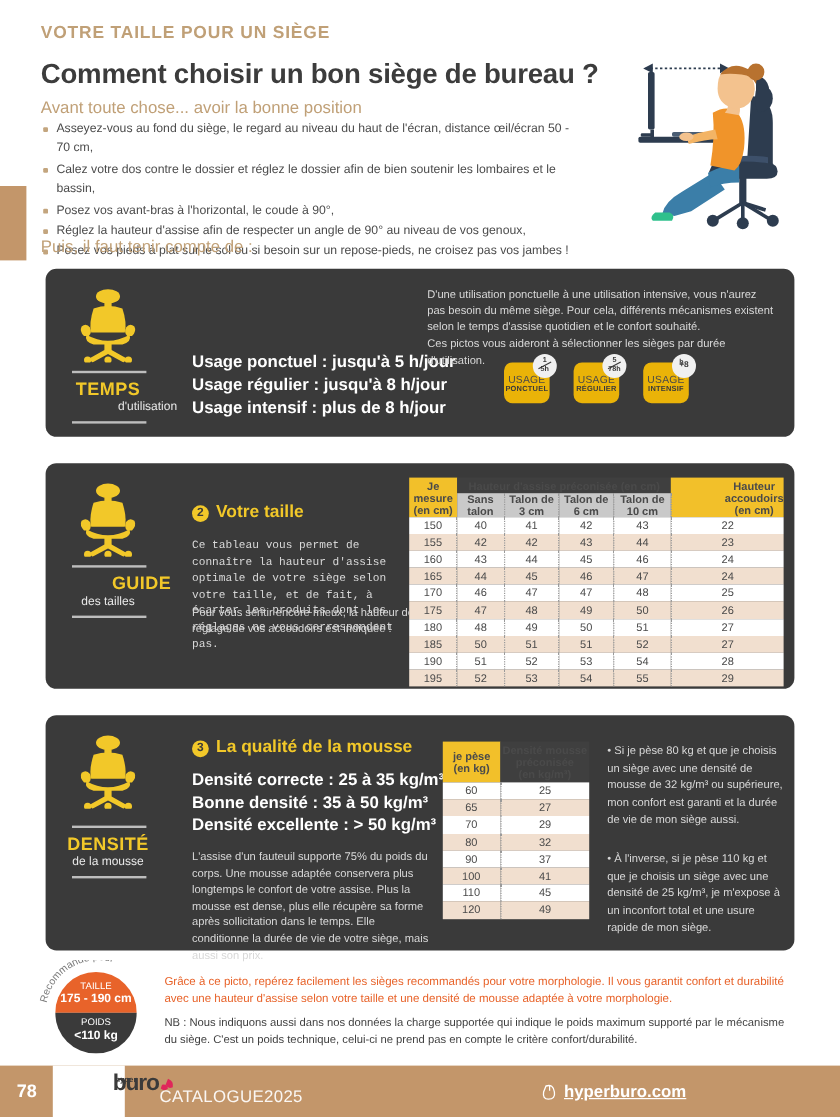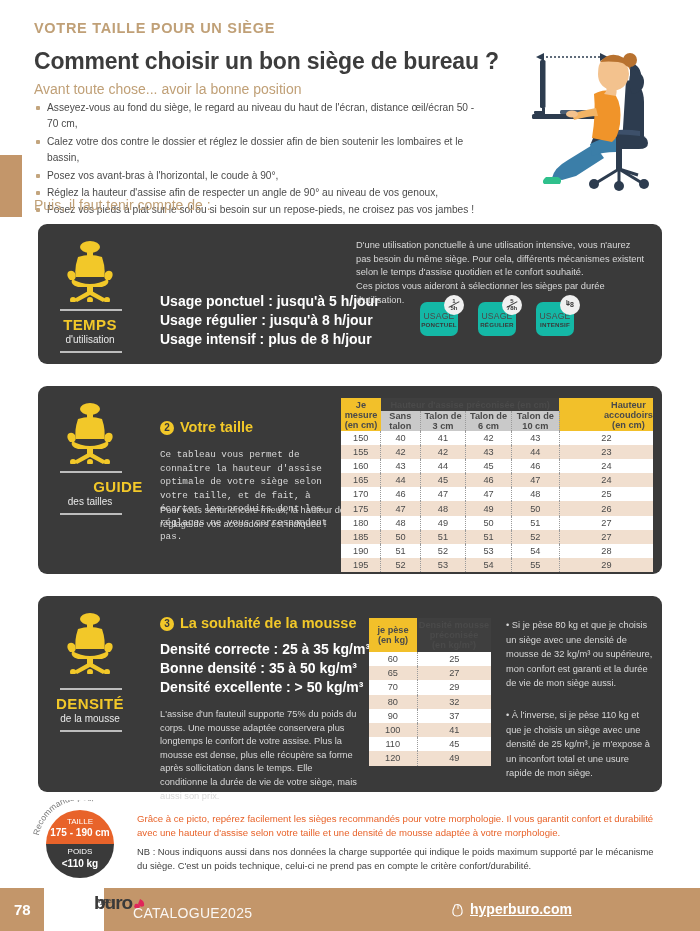--- a/index.html
+++ b/index.html
@@ -45,21 +45,21 @@
 
   
   .numcircle{display:inline-block;width:14px;height:14px;border-radius:50%;background:#f2c829;
     color:#3a3a3a;font-size:10px;font-weight:bold;text-align:center;line-height:14px;
     vertical-align:1px;margin-right:6px;}
   .sec-title{color:#f2c829;font-size:14.5px;font-weight:bold;}
   .big-line{color:#ffffff;font-size:14px;font-weight:bold;line-height:19px;}
   .body-txt{color:#d8d8d8;font-size:9.3px;line-height:13.6px;}
 
   
-  .picto{position:absolute;width:38px;height:34px;background:#14b8a6;border-radius:7px;}
+  .picto{position:absolute;width:38px;height:34px;background:#eab308;border-radius:7px;}
   .picto .u1{position:absolute;left:0;width:38px;text-align:center;top:9px;font-size:8.6px;
     color:#4a4a4a;letter-spacing:.2px;}
   .picto .u2{position:absolute;left:0;width:38px;text-align:center;top:19px;font-size:6.2px;
     font-weight:bold;color:#3a3a3a;letter-spacing:.2px;}
   .pbadge{position:absolute;right:-6px;top:-7px;width:20px;height:20px;border-radius:50%;
     background:#f0f0f0;color:#3a3a3a;font-size:6px;font-weight:bold;text-align:center;}
   .pbadge .n{position:absolute;left:0;width:20px;top:3px;}
   .pbadge .d{position:absolute;left:0;width:20px;top:10px;}
   .pbadge .sl{position:absolute;left:4px;top:9px;width:12px;height:1px;background:#3a3a3a;
     transform:rotate(-28deg);}
@@ -188,21 +188,21 @@
         <path d="M52 32 q-4 -3 -7 1 q-2 4 1 7 l4 0 q4 -4 2 -8 z" fill="#f2c829"></path>
         <path d="M12 39 q18 10 36 0 q2 6 -6 8 l-24 0 q-8 -2 -6 -8 z" fill="#f2c829"></path>
         <rect x="27" y="46" width="6" height="6" fill="#f2c829"></rect>
         <path d="M30 50 l-16 9 l3 3 l13 -7 l13 7 l3 -3 z" fill="#f2c829"></path>
         <circle cx="13" cy="60" r="3" fill="#f2c829"></circle>
         <circle cx="30" cy="60" r="3" fill="#f2c829"></circle>
         <circle cx="47" cy="60" r="3" fill="#f2c829"></circle>
       </svg>
       <div class="rule" style="top:85px;"></div>
       <div class="icon-title" style="top:92px;">TEMPS</div>
-      <div class="icon-sub" style="top:110px;">d'utilisation</div>
+      <div class="icon-sub" style="top:110px;padding-left:33px;">d'utilisation</div>
       <div class="rule" style="top:127px;"></div>
     </div>
 
 
     <div style="position:absolute;left:122px;top:68px;">
       <div class="big-line">Usage ponctuel : jusqu'à 5 h/jour</div>
       <div class="big-line">Usage régulier : jusqu'à 8 h/jour</div>
       <div class="big-line">Usage intensif : plus de 8 h/jour</div>
     </div>
 
@@ -383,21 +383,21 @@
         <circle cx="30" cy="60" r="3" fill="#f2c829"></circle>
         <circle cx="47" cy="60" r="3" fill="#f2c829"></circle>
       </svg>
       <div class="rule" style="top:92px;"></div>
       <div class="icon-title" style="top:99px;">DENSITÉ</div>
       <div class="icon-sub" style="top:117px;">de la mousse</div>
       <div class="rule" style="top:134px;"></div>
     </div>
 
     <div style="position:absolute;left:122px;top:18px;">
-      <span class="numcircle">3</span><span class="sec-title">La souhaité de la mousse</span>
+      <span class="numcircle">3</span><span class="sec-title">La qualité de la mousse</span>
     </div>
 
     <div style="position:absolute;left:122px;top:44px;">
       <div class="big-line">Densité correcte : 25 à 35 kg/m³</div>
       <div class="big-line">Bonne densité : 35 à 50 kg/m³</div>
       <div class="big-line">Densité excellente : &gt; 50 kg/m³</div>
     </div>
 
     <div class="body-txt" style="position:absolute;left:122px;top:112px;width:200px;">L'assise d'un fauteuil supporte 75% du poids du corps. Une mousse adaptée conservera plus longtemps le confort de votre assise. Plus la mousse est dense, plus elle récupère sa forme après sollicitation dans le temps. Elle conditionne la durée de vie de votre siège, mais aussi son prix.</div>
 

